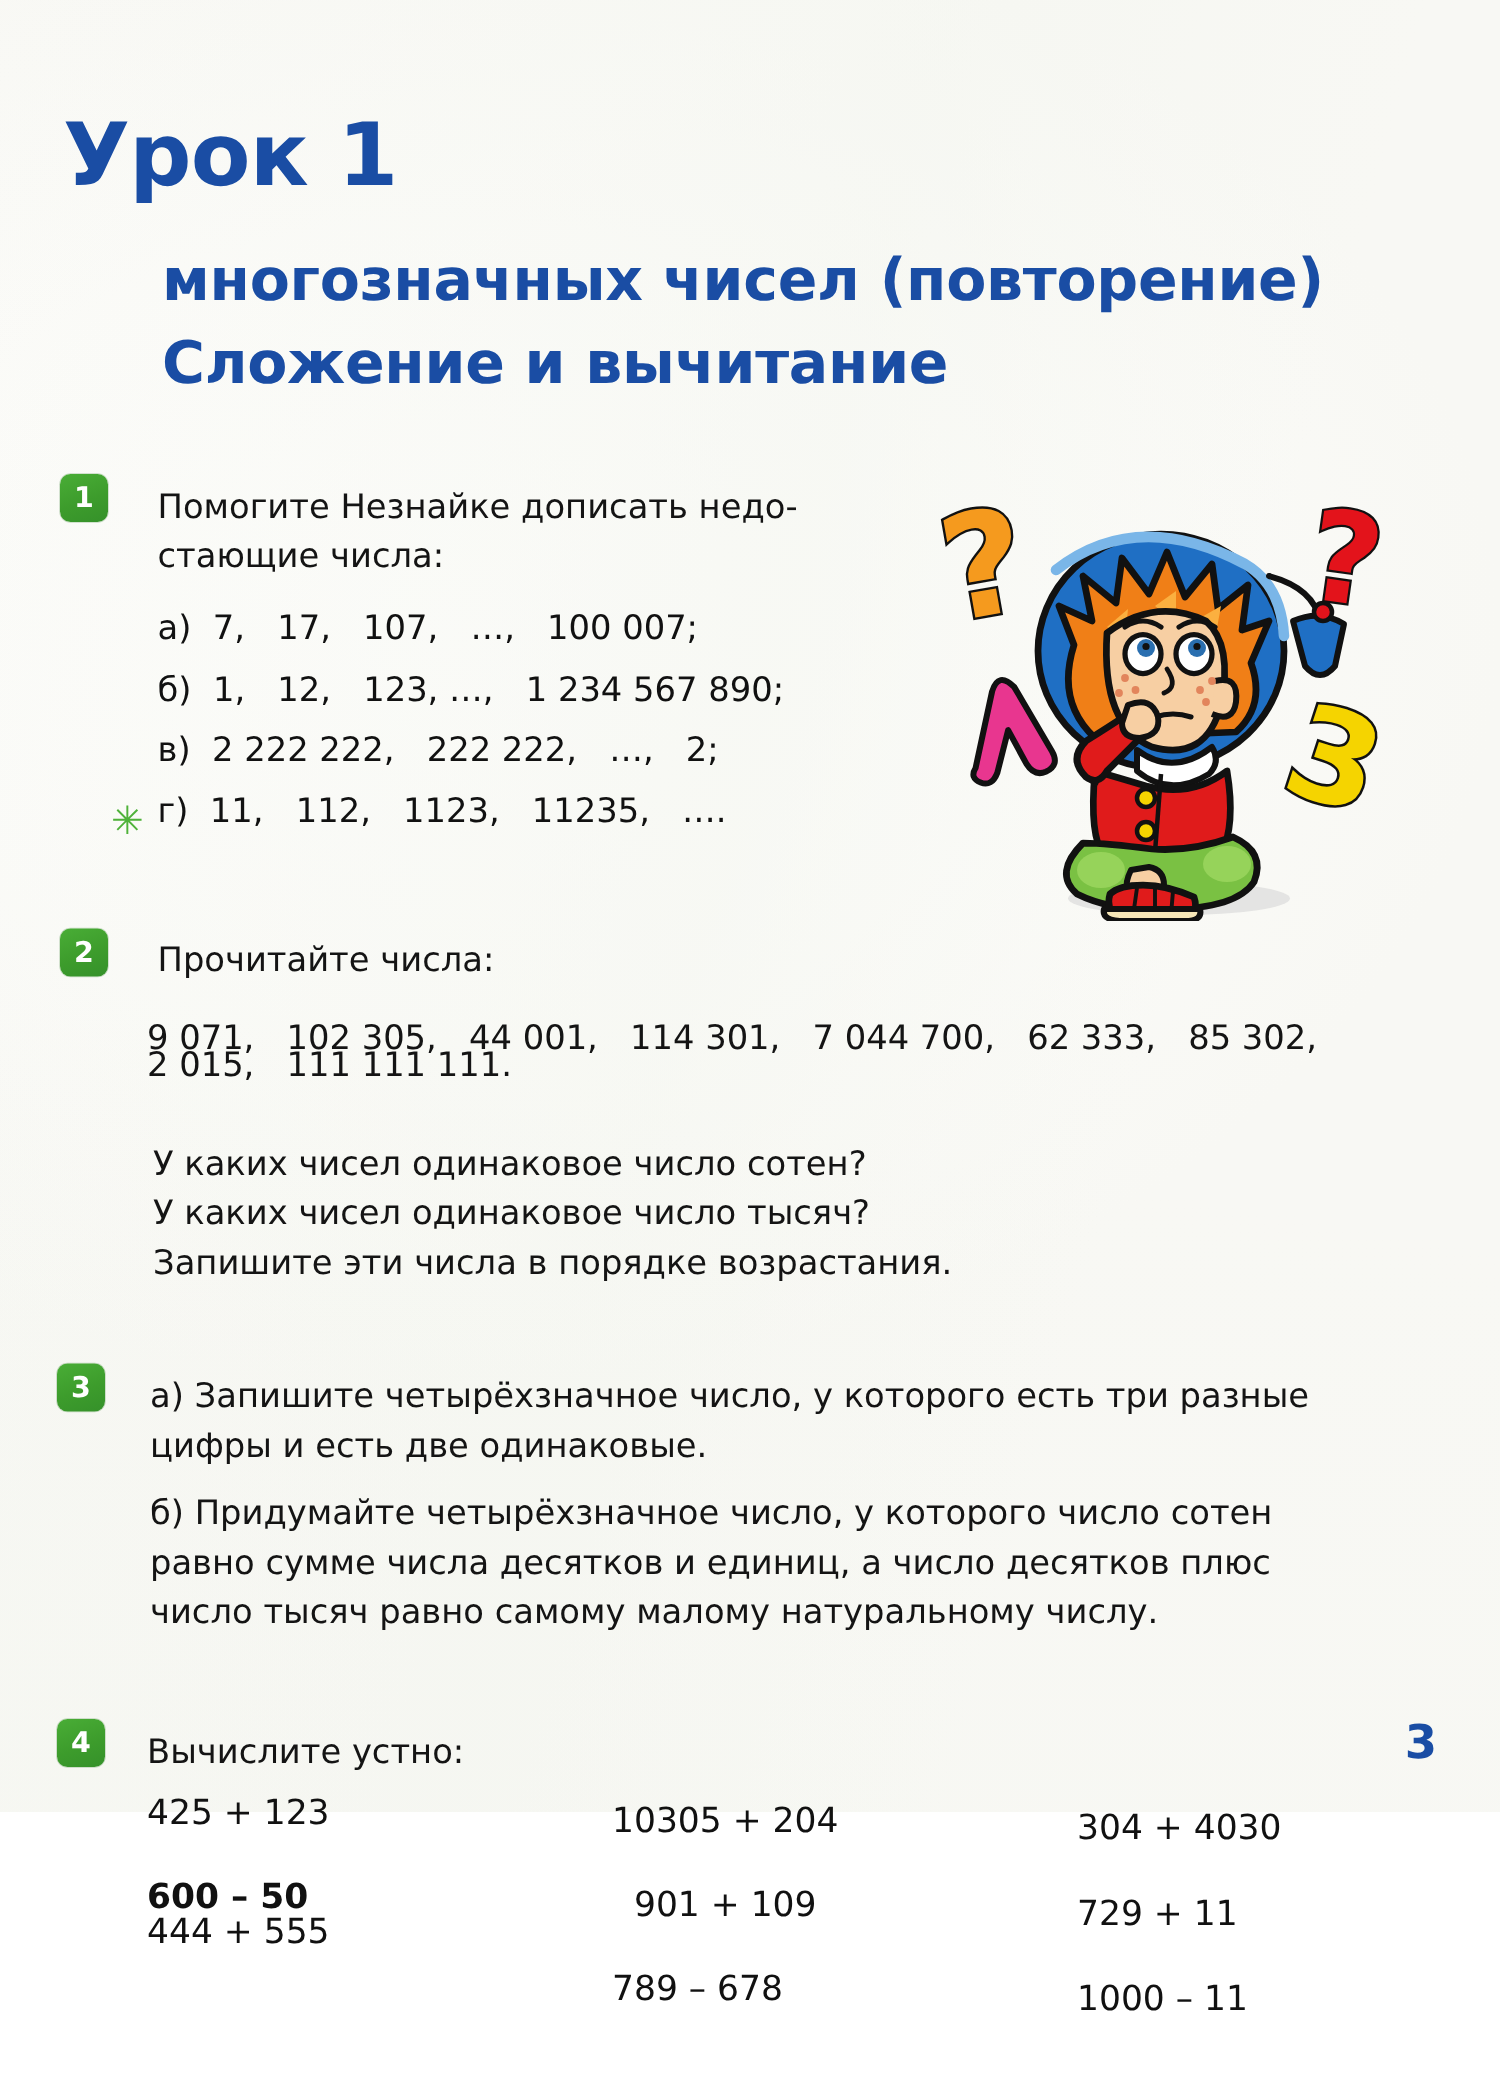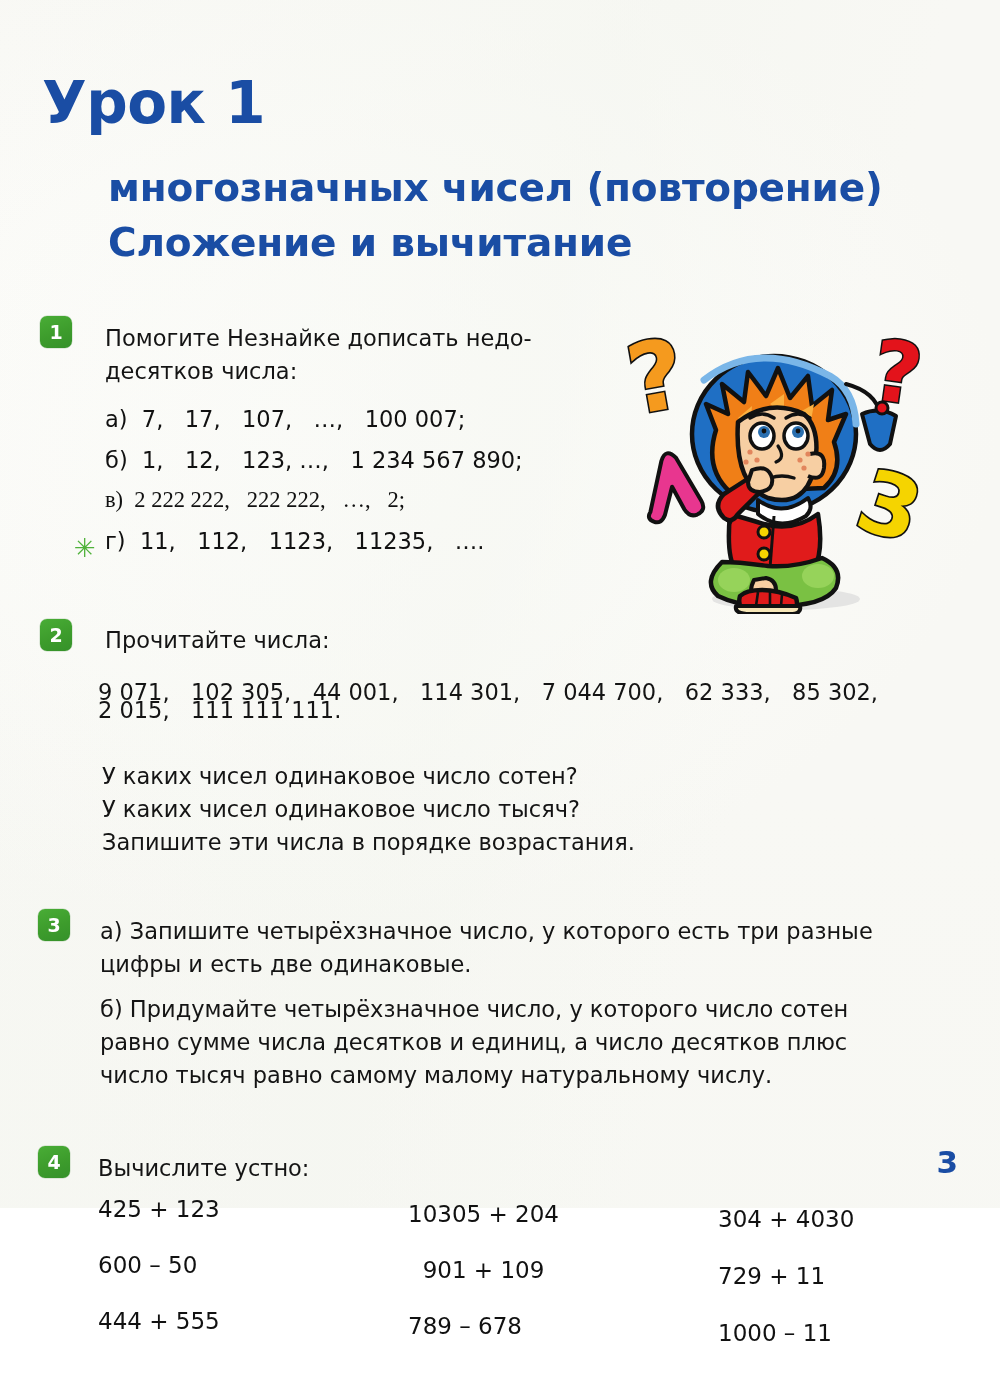--- a/index.html
+++ b/index.html
@@ -137,27 +137,27 @@
     <span class="l2">многозначных чисел (повторение)</span>
     <span class="l2">Сложение и вычитание</span>
   </div>
 
   <div class="badge" style="left:40px; top:316px;">
     <span>1</span>
   </div>
 
   <div class="txt" style="left:105px; top:322px; width:470px;">
     <div>Помогите Незнайке дописать недо-</div>
-    <div>десятков числа:</div>
+    <div>стающие числа:</div>
   </div>
 
   <div class="ex1-list" style="position:absolute; left:105px; top:408px;">
     <div class="row" style="margin-bottom:18px;">а)  7,   17,   107,   …,   100 007;</div>
     <div class="row" style="margin-bottom:18px;">б)  1,   12,   123, …,   1 234 567 890;</div>
-    <div class="row" style="margin-bottom:18px;font-family:Liberation Serif, serif;">в)  2 222 222,   222 222,   …,   2;</div>
+    <div class="row" style="margin-bottom:18px;">в)  2 222 222,   222 222,   …,   2;</div>
     <div class="row">г)  11,   112,   1123,   11235,   ….</div>
   </div>
 
   <div class="star" style="left:74px; top:535px;">✳</div>
 
   <div class="illustration">
     <svg viewBox="0 0 330 296" xmlns="http://www.w3.org/2000/svg">
 
       <ellipse cx="168" cy="281" rx="74" ry="11" fill="#d9d9d9" opacity="0.65"></ellipse>
 
@@ -277,21 +277,21 @@
   <div class="txt" style="left:100px; top:993px; width:800px;">б) Придумайте четырёхзначное число, у которого число сотен равно сумме числа десятков и единиц, а число десятков плюс число тысяч равно самому малому натуральному числу.</div>
 
   <div class="badge" style="left:38px; top:1146px;">
     <span>4</span>
   </div>
 
   <div class="txt" style="left:98px; top:1152px;">Вычислите устно:</div>
 
   <div class="calc-col" style="left:98px; top:1198px;">
     <div class="item" style="margin-bottom:33px;">425 + 123</div>
-    <div class="item" style="margin-bottom:33px;">600 – 50</div>
+    <div class="item" style="font-weight:bold;">600 – 50</div>
     <div class="item">444 + 555</div>
   </div>
 
   <div class="calc-col" style="left:408px; top:1203px;">
     <div class="item" style="margin-bottom:33px;">10305 + 204</div>
     <div class="item" style="margin-bottom:33px;text-align:center;">901 + 109</div>
     <div class="item">789 – 678</div>
   </div>
 
   <div class="calc-col" style="left:718px; top:1208px;">

